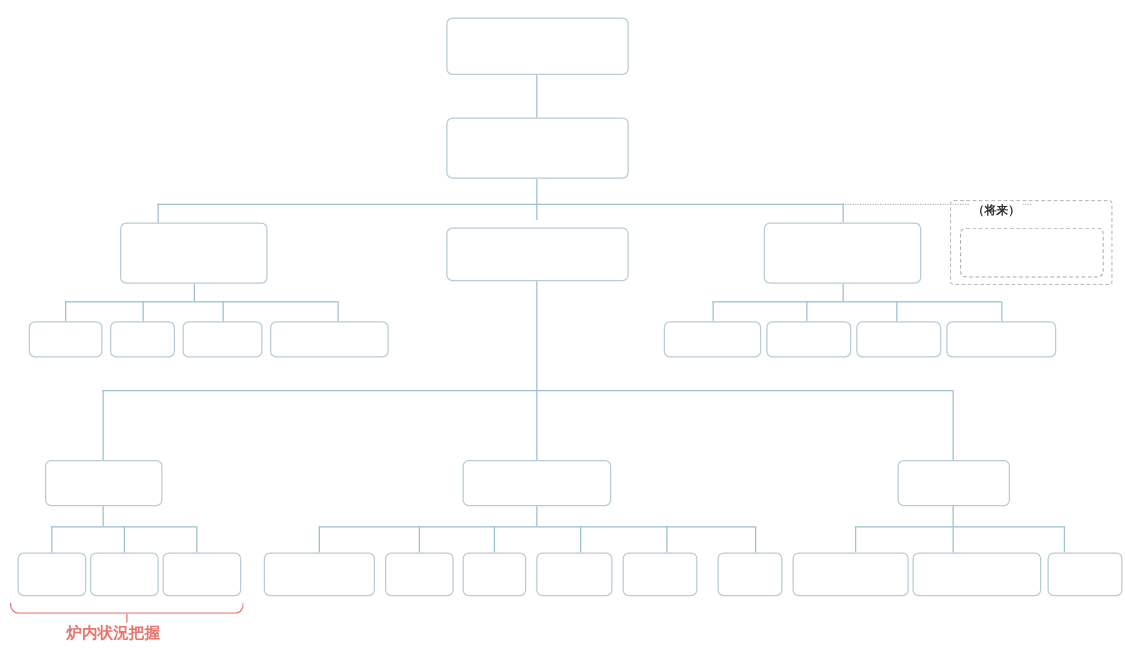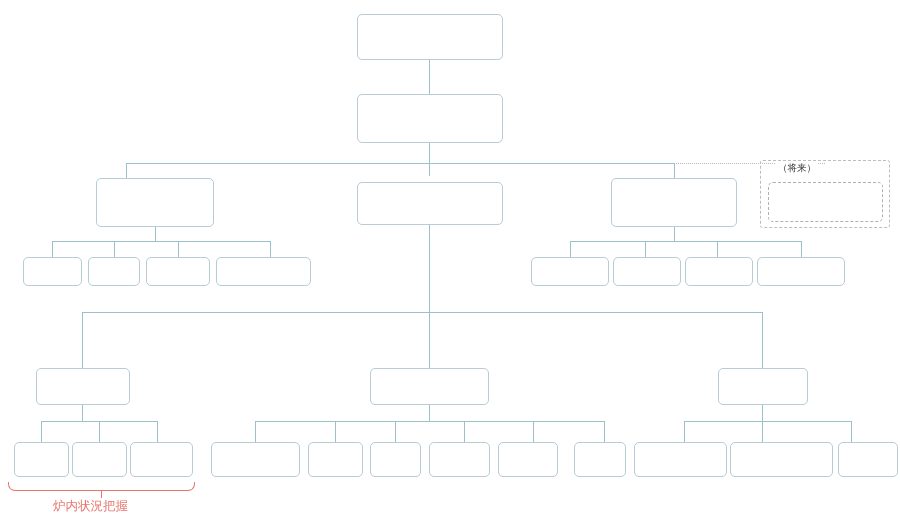--- a/index.html
+++ b/index.html
@@ -3,21 +3,21 @@
 <meta charset="utf-8">
 <title>燃料デブリのリスク低減 ツリー</title>
 <style>
   html,body{margin:0;padding:0;}
   body{
     width:900px;height:524px;
     background:#ffffff;
     font-family:"DejaVu Sans","Liberation Sans",sans-serif;
     overflow:hidden;
   }
-  #canvas{position:relative;width:900px;height:524px;}
+  #canvas{position:relative;width:900px;height:524px;font-weight:bold;}
 
   
   .node{
     position:absolute;
     box-sizing:border-box;
     border:1px solid #b7ccd4;
     border-radius:5px;
     background:#ffffff;
     color:#333333;
     display:flex;

